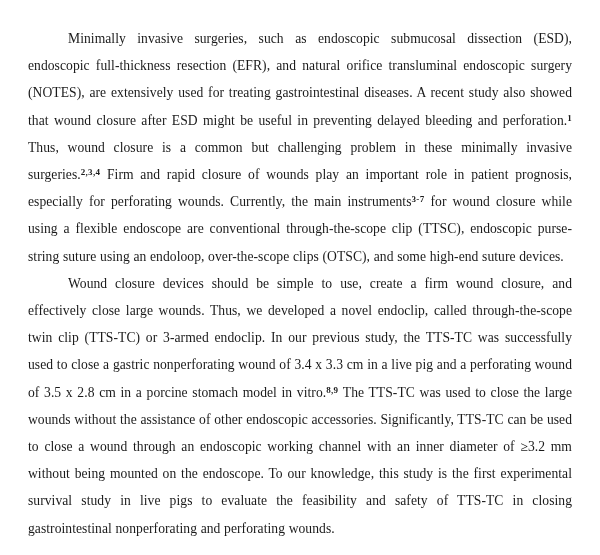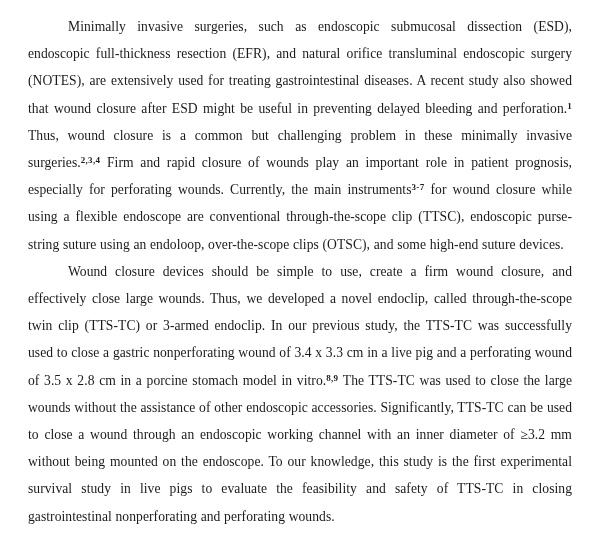--- a/index.html
+++ b/index.html
@@ -11,21 +11,21 @@
     height: 555px;
     background: #ffffff;
     font-family: "Liberation Serif", "DejaVu Serif", serif;
     color: #1a1a1a;
     overflow: hidden;
   }
   .page {
     width: 600px;
     height: 457px;
     box-sizing: border-box;
-    padding: 13px 28px 0 28px;
+    padding: 25px 28px 0 28px;
     background: #ffffff;
   }
   .para {
     margin: 0;
     font-size: 13.6px;
     line-height: 27.2px;
     text-align: justify;
     text-indent: 40px;
     color: #1a1a1a;
     letter-spacing: 0.05px;

